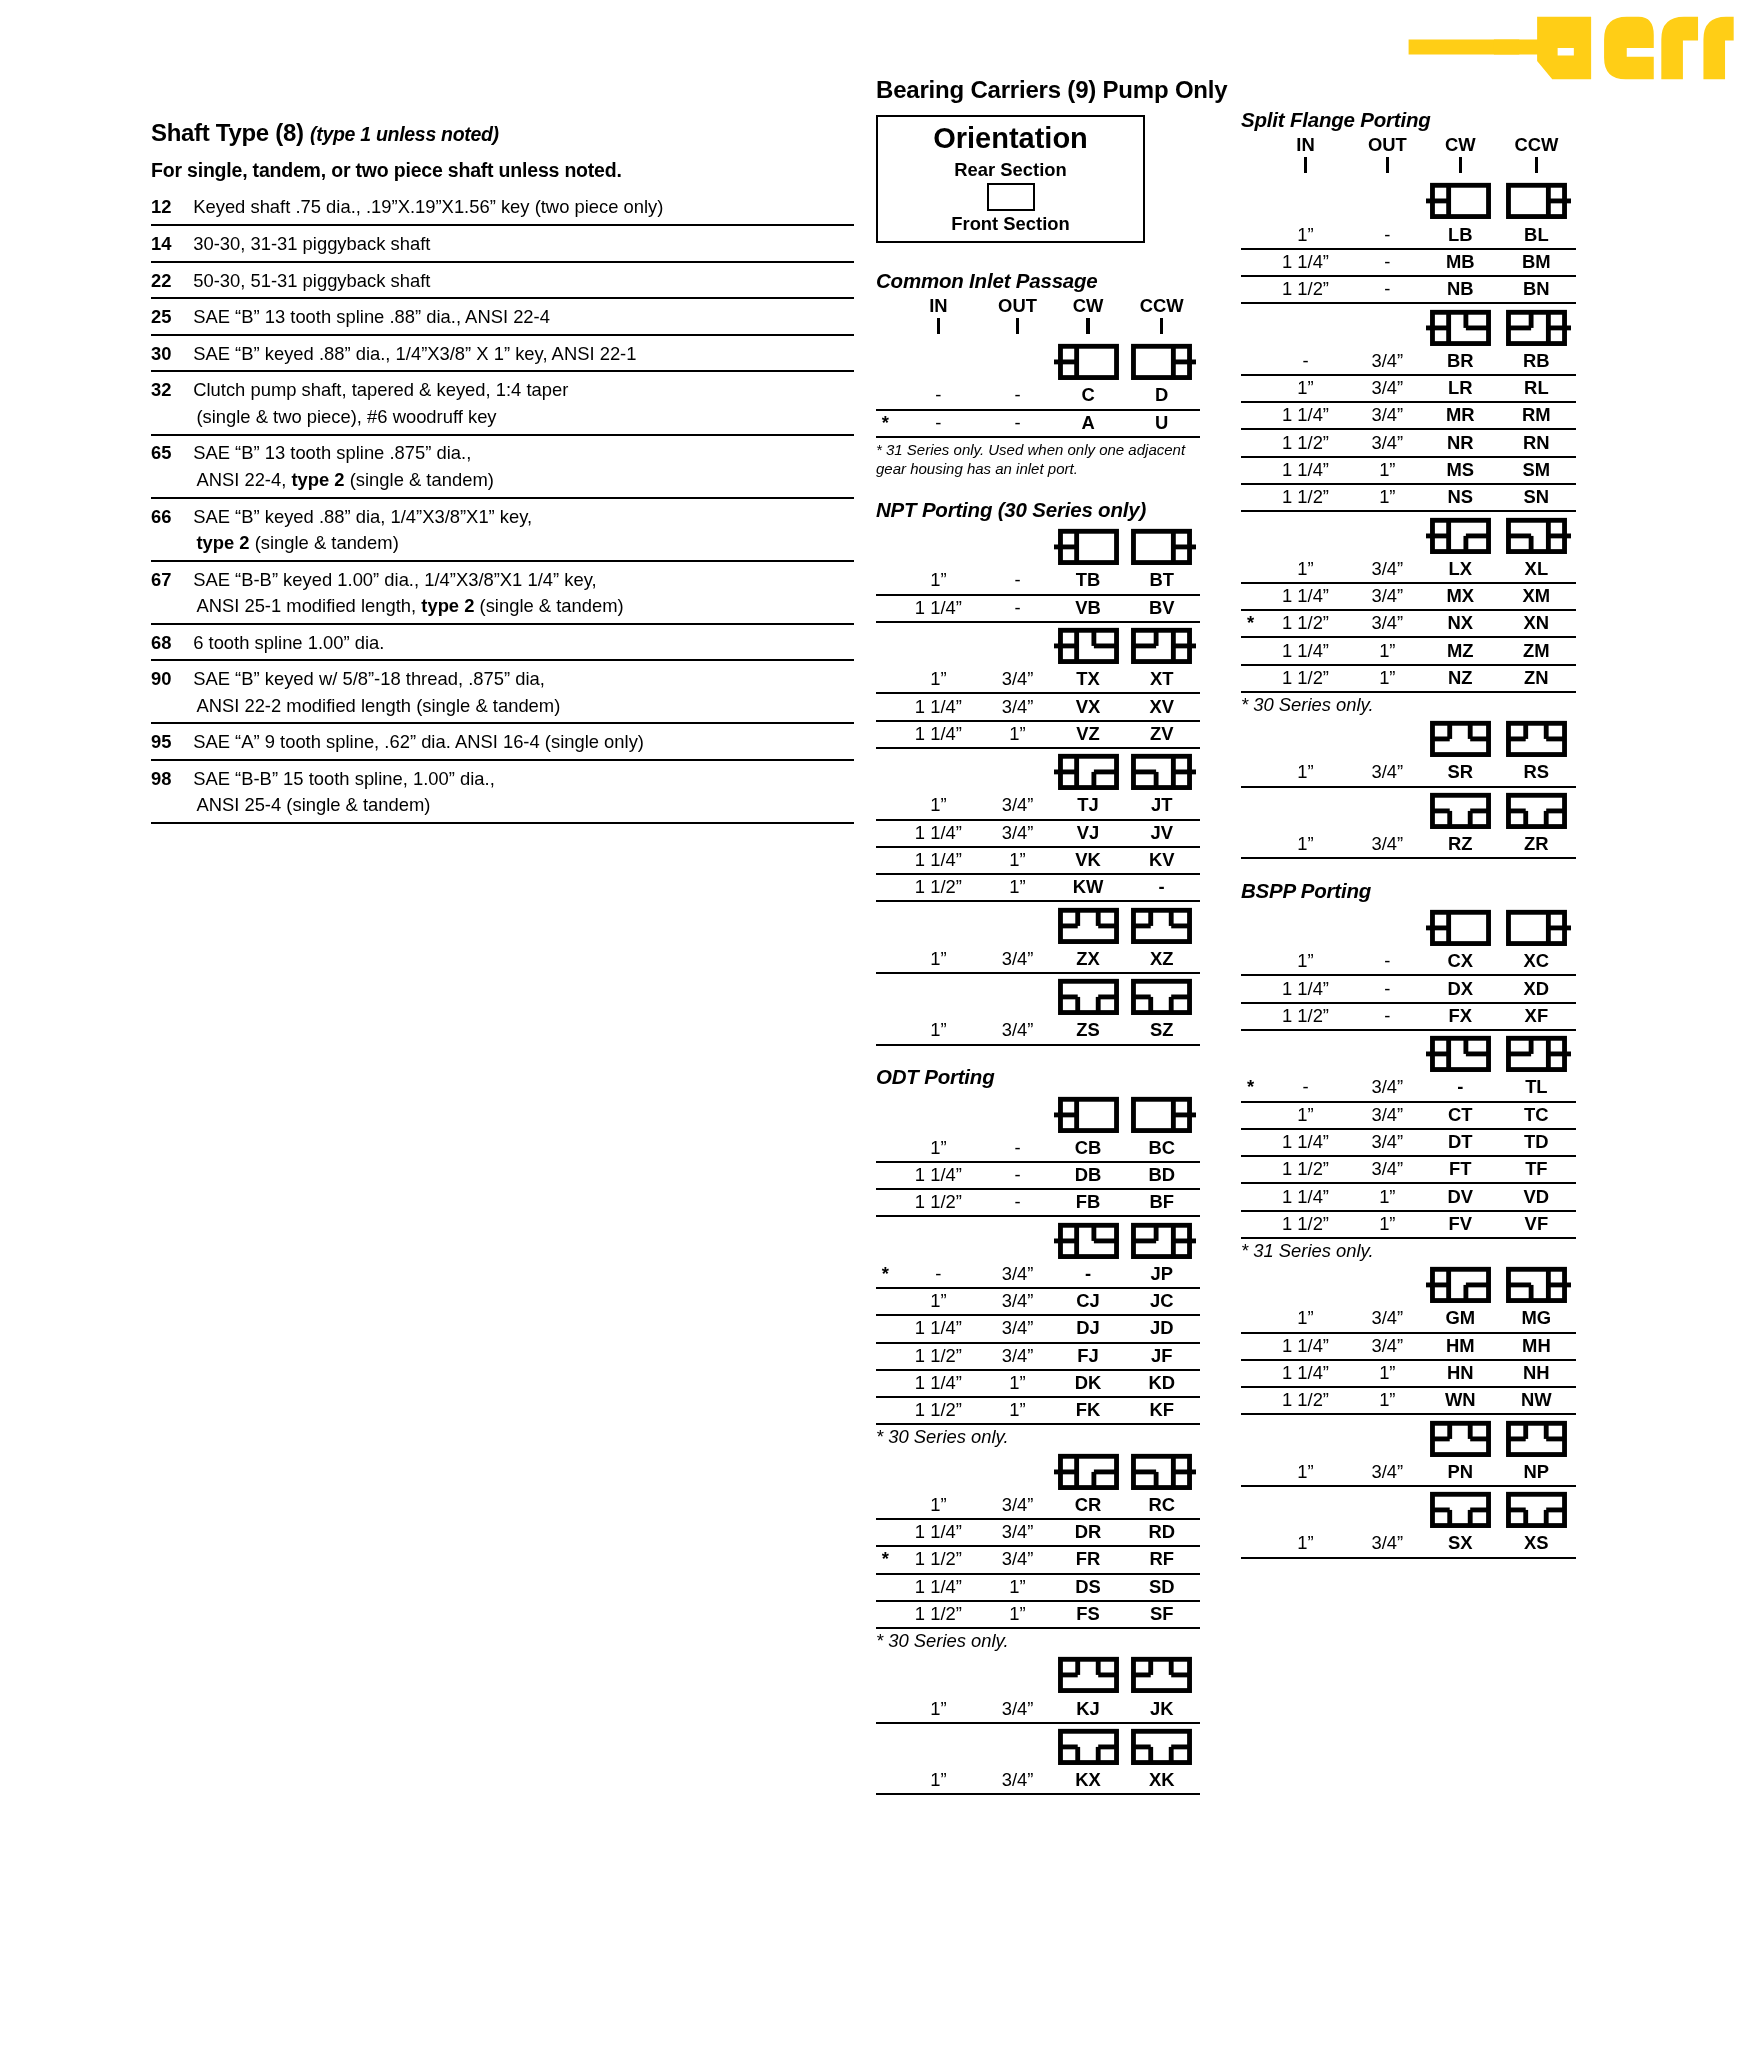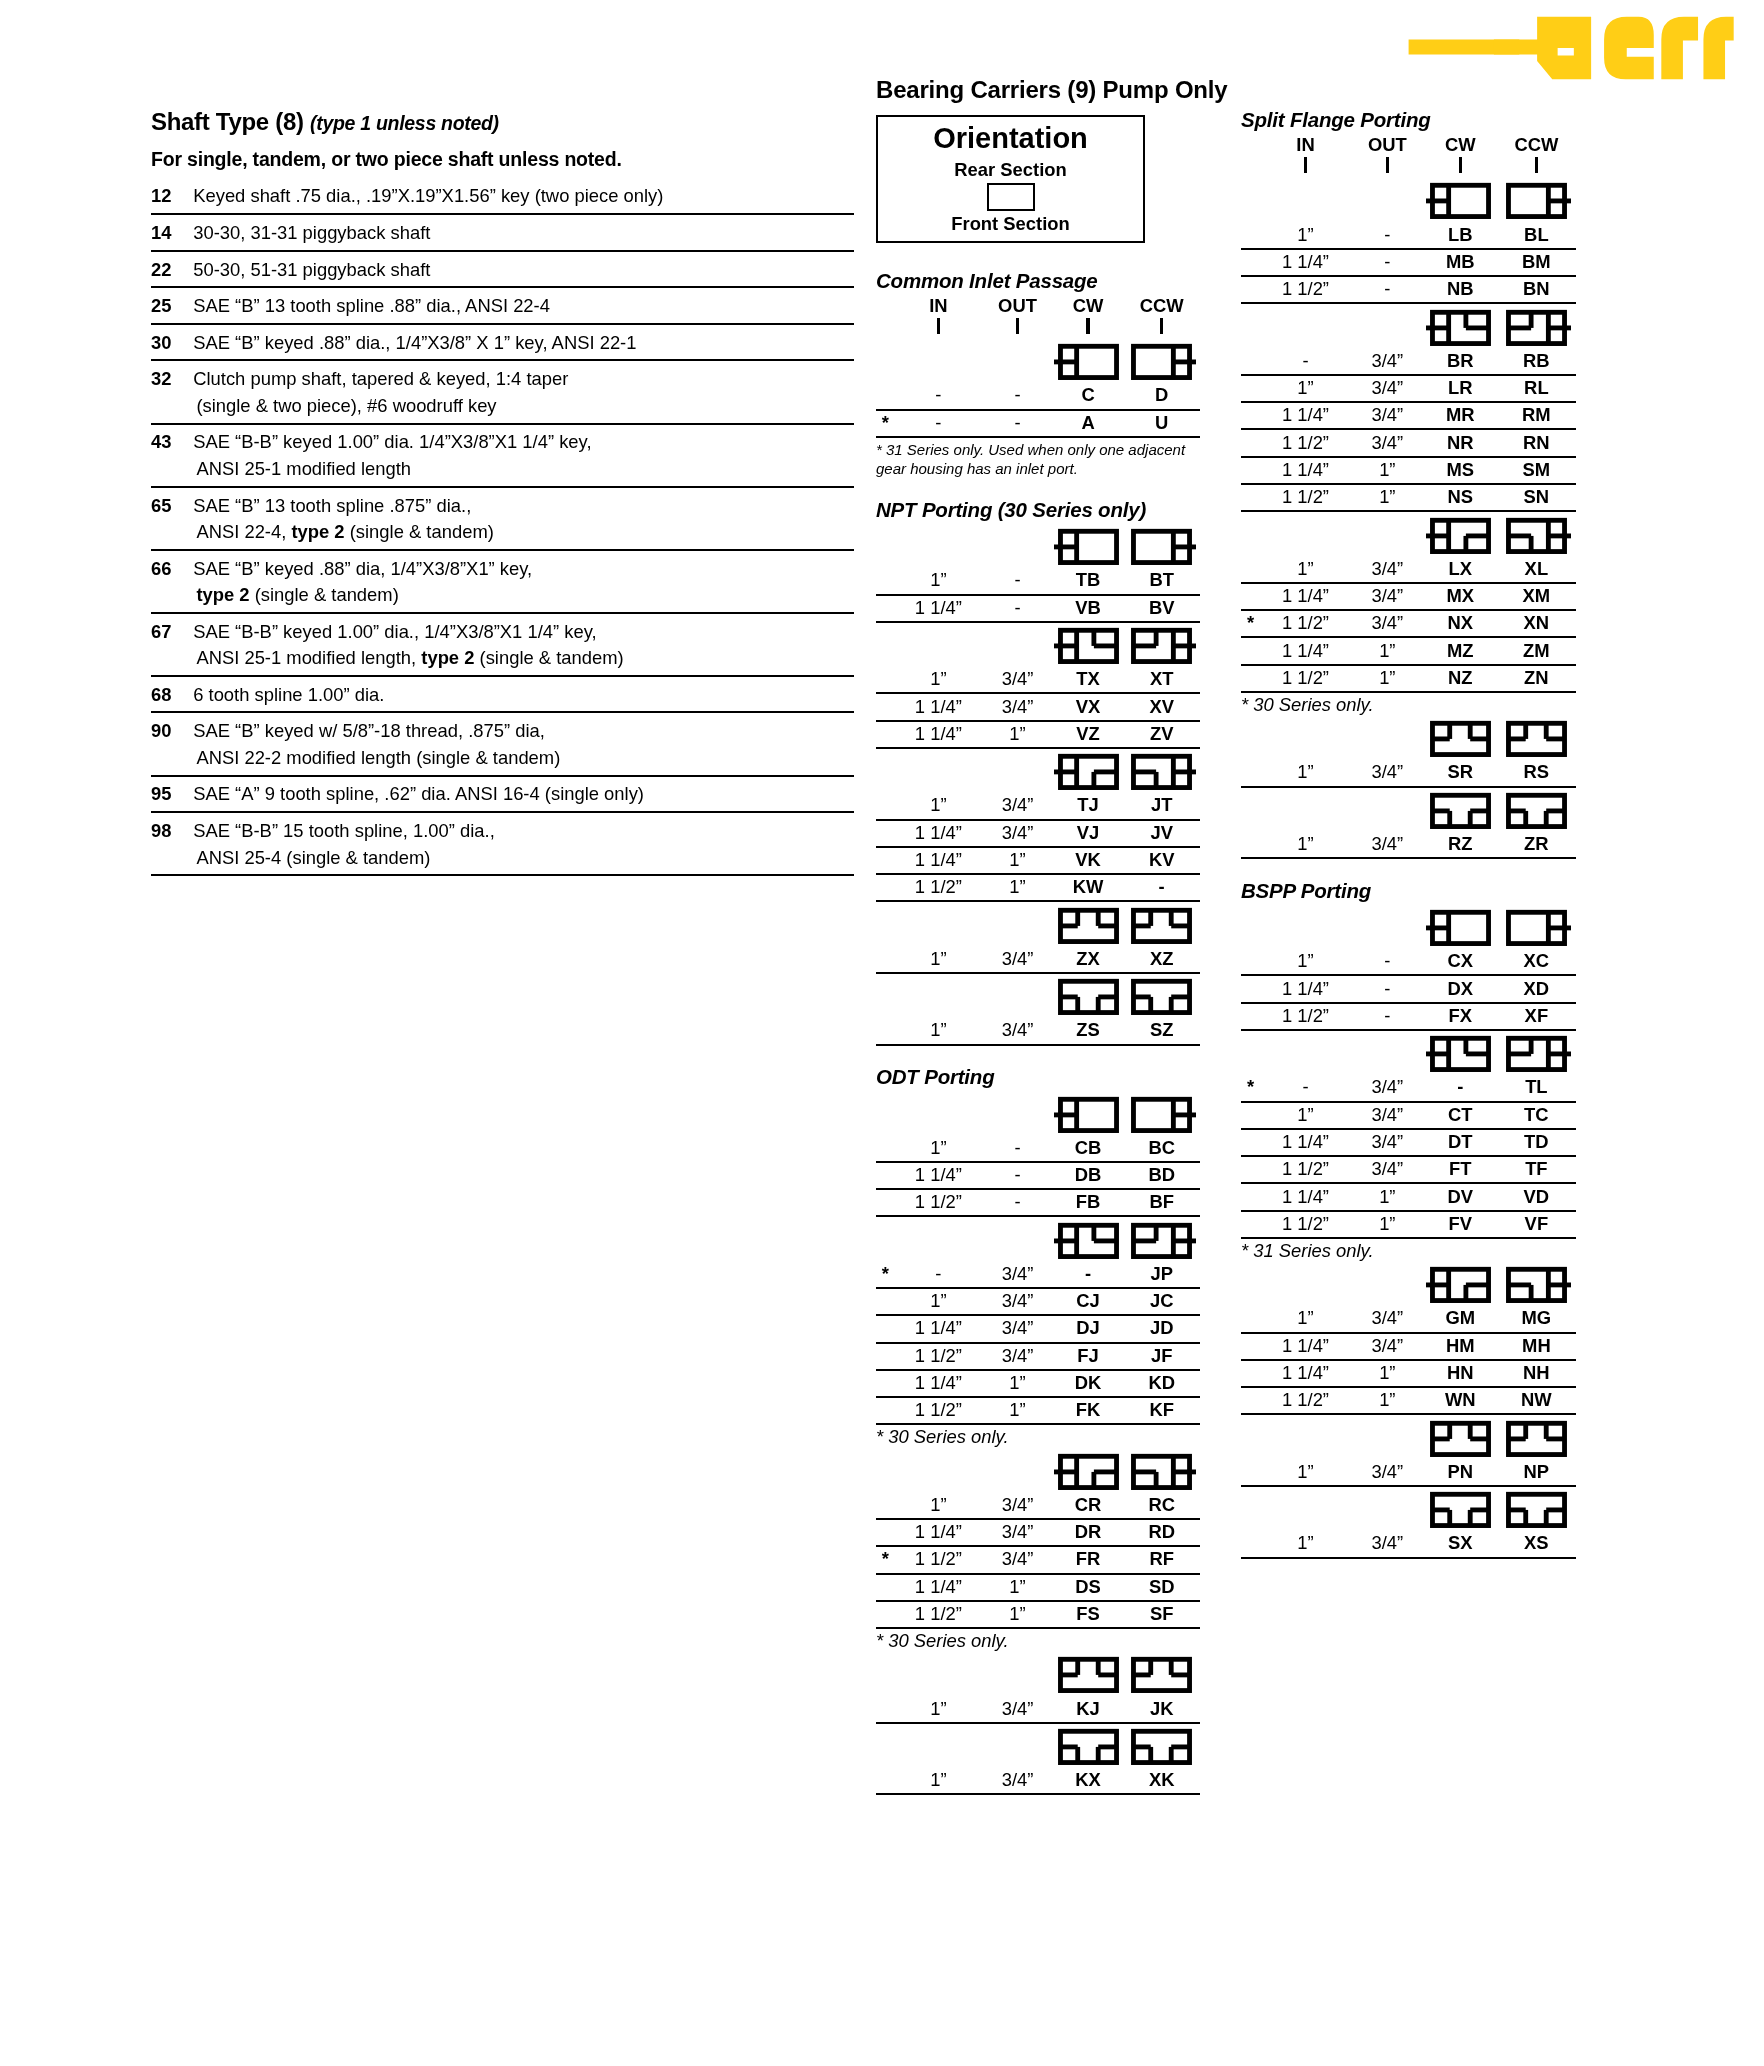--- a/index.html
+++ b/index.html
@@ -8,21 +8,21 @@
     font-family:"Liberation Sans", sans-serif;
     color:#000;
     -webkit-font-smoothing:antialiased;
   }
   
   #logo{position:absolute;top:6.5px;right:16px;width:346px;height:81px;}
   #logo svg{display:block;width:100%;height:100%;}
 
   
   .col{position:absolute;}
-  #col-left{left:151px;top:108px;width:703px;}
+  #col-left{left:151px;top:119px;width:703px;}
   #col-mid{left:876px;top:76px;width:324px;}
   #col-right{left:1241px;top:108px;width:335px;}
 
   
   .sect-title{font-size:24px;font-weight:bold;letter-spacing:-0.3px;}
   .sect-title .note{font-size:19.5px;font-weight:bold;font-style:italic;}
   .subhead{font-size:19.5px;font-weight:bold;margin-top:12px;letter-spacing:-0.2px;}
 
   table.shaft{border-collapse:collapse;width:100%;margin-top:7.6px;}
   table.shaft td{
@@ -121,24 +121,20 @@
           <td class="code">25</td>
           <td class="desc"><span>SAE “B” 13 tooth spline .88” dia., ANSI 22-4</span></td>
         </tr>
         <tr>
           <td class="code">30</td>
           <td class="desc"><span>SAE “B” keyed .88” dia., 1/4”X3/8” X 1” key, ANSI 22-1</span></td>
         </tr>
         <tr>
           <td class="code">32</td>
           <td class="desc"><span>Clutch pump shaft, tapered &amp; keyed, 1:4 taper</span><span class="l2">(single &amp; two piece), #6 woodruff key</span></td>
-        </tr>
-        <tr>
-          <td class="code">43</td>
-          <td class="desc"><span>SAE “B-B” keyed 1.00” dia. 1/4”X3/8”X1 1/4” key,</span><span class="l2">ANSI 25-1 modified length</span></td>
         </tr>
         <tr>
           <td class="code">65</td>
           <td class="desc"><span>SAE “B” 13 tooth spline .875” dia.,</span><span class="l2">ANSI 22-4, <b>type 2</b> (single &amp; tandem)</span></td>
         </tr>
         <tr>
           <td class="code">66</td>
           <td class="desc"><span>SAE “B” keyed .88” dia, 1/4”X3/8”X1” key,</span><span class="l2"><b>type 2</b> (single &amp; tandem)</span></td>
         </tr>
         <tr>

